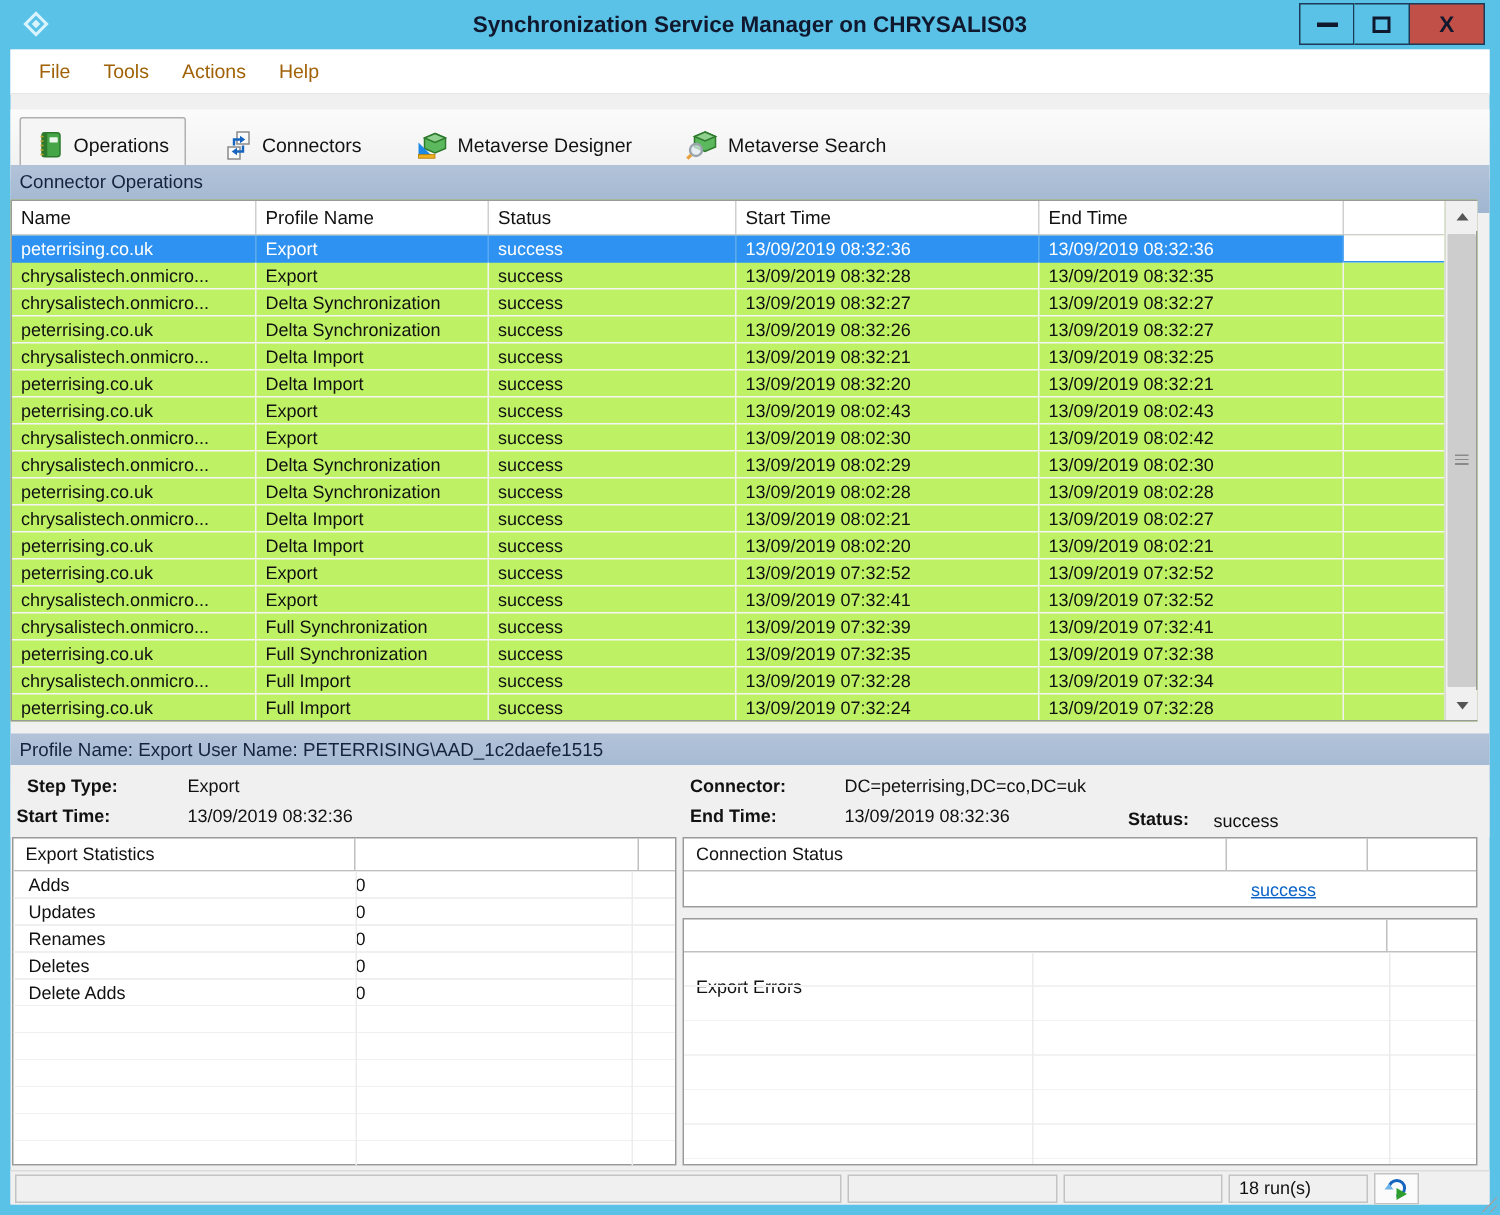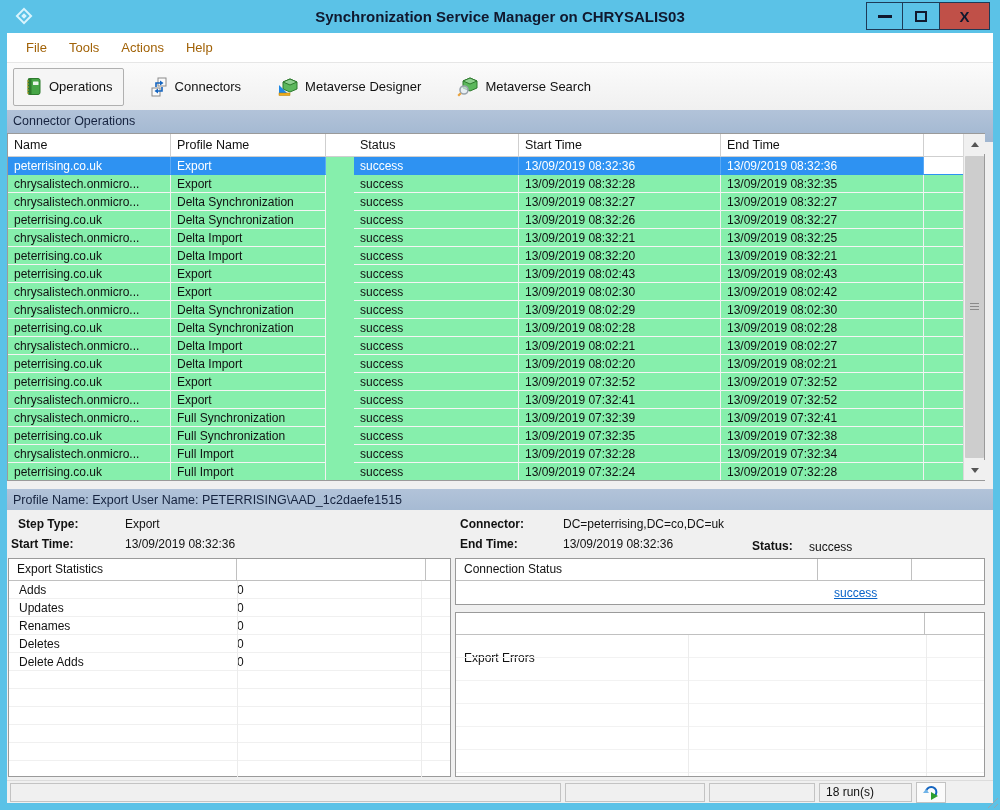--- a/index.html
+++ b/index.html
@@ -17,38 +17,38 @@
   .win-btn.close { width:50px; border-left:none; background:#c05048; font-weight:bold; font-size:15px; color:#10182e; }
   .min-glyph { width:14px; height:3px; background:#10182e; }
   .max-glyph { width:12px; height:11px; border:2px solid #10182e; }
 
   
   .main { position:absolute; left:7px; top:33px; width:986px; height:770px; background:#f0f0f0; }
 
   .menubar { position:absolute; left:0; top:0; width:986px; height:30px; background:#ffffff; border-bottom:1px solid #e6e6e6; display:flex; align-items:center; padding-left:8px; }
   .menu-item { font-size:13px; color:#a16207; padding:0 11px; line-height:30px; }
 
-  .toolbar { position:absolute; left:0; top:30px; width:986px; height:47px; background:linear-gradient(#fbfbfb,#f0f0f0); display:flex; align-items:center; padding-left:6px; }
+  .toolbar { position:absolute; left:0; top:40px; width:986px; height:47px; background:linear-gradient(#fbfbfb,#f0f0f0); display:flex; align-items:center; padding-left:6px; }
   .tb-btn { height:38px; display:flex; align-items:center; gap:6px; padding:0 10px; font-size:13px; color:#111; border:1px solid transparent; }
   .tb-btn.active { border:1px solid #b0b0b0; background:#f5f5f5; border-radius:2px; }
   .tb-btn + .tb-btn { margin-left:14px; }
 
   .section-bar { position:absolute; left:0; width:986px; height:32px; background:linear-gradient(#b2c3d9,#a0b6d0); color:#16233f; font-size:12.5px; line-height:23px; padding-left:6px; }
   .bar-ops { top:77px; }
   .bar-profile { top:456px; }
 
   
-  .ops-table { position:absolute; left:0; top:100px; width:978px; height:348px; background:#86efac; border:1px solid #9a9a9a; display:flex; }
+  .ops-table { position:absolute; left:0; top:100px; width:978px; height:348px; background:#bef264; border:1px solid #9a9a9a; display:flex; }
   .ops-left { flex:1; display:flex; flex-direction:column; overflow:hidden; }
   .t-head { display:flex; height:23px; border-bottom:1px solid #cfcfcf; background:#fff; flex:none; }
   .h-cell { font-size:12.5px; color:#111; padding-left:6px; line-height:22px; border-right:1px solid #cfcfcf; }
   .t-body { display:flex; flex-direction:column; }
   .t-row { display:flex; height:18px; flex:none; }
   .c { font-size:12px; color:#111; padding-left:6px; line-height:18px; white-space:nowrap; overflow:hidden; border-right:1px solid #f1f1f1; border-bottom:1px solid #f5f5f5; }
-  .col-name{width:163px;flex:none;} .col-profile{width:155px;flex:none;} .col-status{width:165px;flex:none;margin-left:28px;}
+  .col-name{width:163px;flex:none;} .col-profile{width:155px;flex:none;} .col-status{width:165px;flex:none;}
   .col-start{width:202px;flex:none;} .col-end{width:203px;flex:none;} .col-blank{flex:1;border-right:none;}
   .t-row.selected .c { background:#2e92f2; color:#fff; border-right-color:#5aa9f5; border-bottom-color:#2e92f2; }
   .t-row.selected .c.col-blank { background:#fff; }
 
   .vscroll { width:21px; flex:none; background:#f0f0f0; border-left:1px solid #d9d9d9; position:relative; }
   .sc-btn { position:absolute; left:0; width:21px; height:20px; background:#f0f0f0; display:flex; align-items:center; justify-content:center; }
   .sc-up { top:0; } .sc-down { bottom:0; }
   .tri-up { width:0;height:0;border-left:4px solid transparent;border-right:4px solid transparent;border-bottom:5px solid #555; }
   .tri-down { width:0;height:0;border-left:4px solid transparent;border-right:4px solid transparent;border-top:5px solid #555; }
   .sc-thumb { position:absolute; left:1px; top:22px; width:19px; height:302px; background:#cdcdcd; border-radius:1px; }

